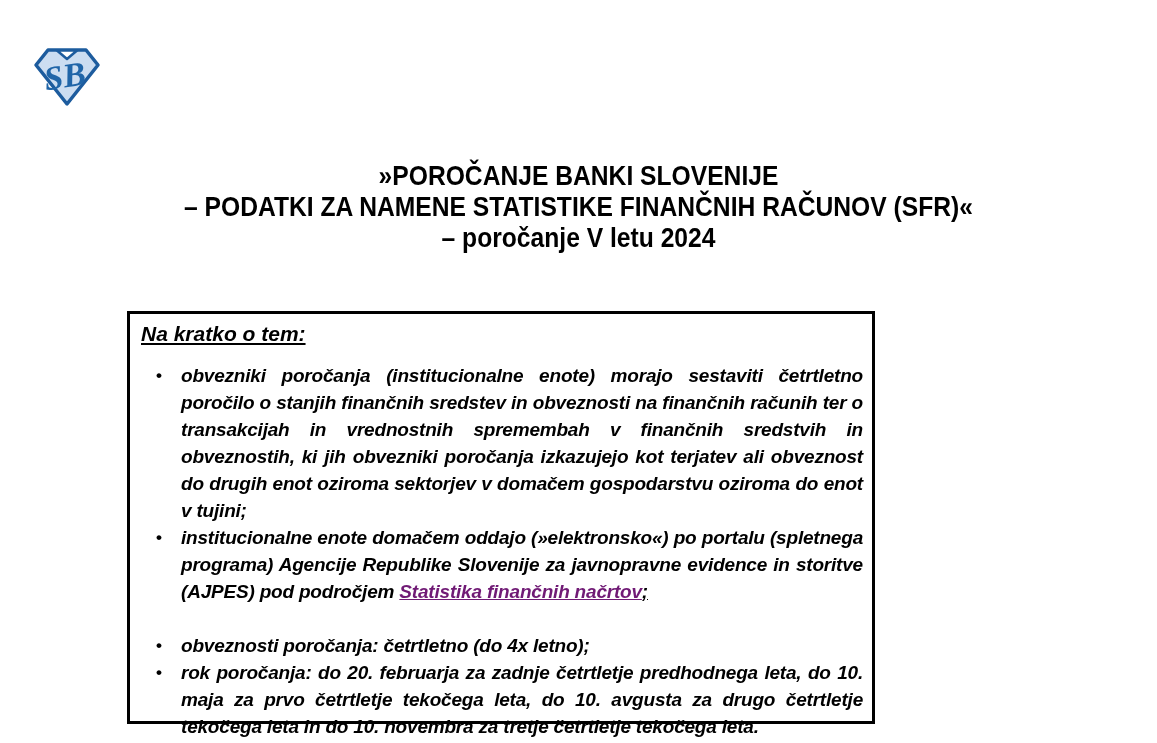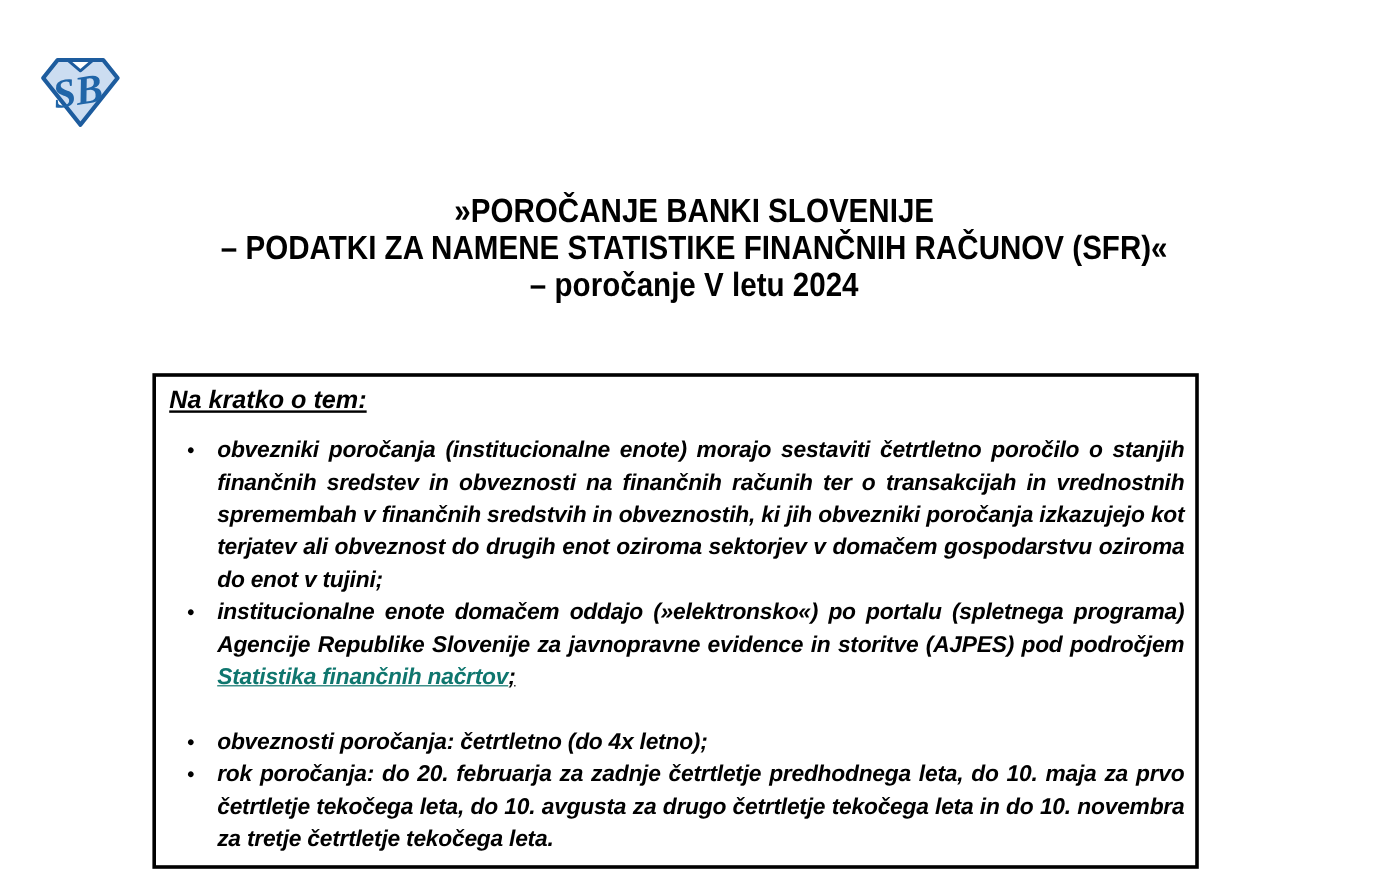--- a/index.html
+++ b/index.html
@@ -36,21 +36,21 @@
     transform: scaleX(0.88);
     transform-origin: 50% 50%;
     white-space: nowrap;
   }
 
   
   .info-box {
     position: absolute;
     left: 127px;
     top: 311px;
-    width: 872px;
+    width: 748px;
     height: 413px;
     box-sizing: border-box;
     border: 3px solid #000000;
     padding: 6px 9px 0 11px;
     font-style: italic;
     font-weight: bold;
   }
   .box-heading {
     font-size: 21px;
     line-height: 27px;
@@ -101,21 +101,21 @@
 
     <div class="bullet-list">
 
       <div class="bullet-item">
         <span class="bullet-dot">•</span>
         <div class="bullet-text">obvezniki poročanja (institucionalne enote) morajo sestaviti četrtletno poročilo o stanjih finančnih sredstev in obveznosti na finančnih računih ter o transakcijah in vrednostnih spremembah v finančnih sredstvih in obveznostih, ki jih obvezniki poročanja izkazujejo kot terjatev ali obveznost do drugih enot oziroma sektorjev v domačem gospodarstvu oziroma do enot v tujini;</div>
       </div>
 
       <div class="bullet-item">
         <span class="bullet-dot">•</span>
-        <div class="bullet-text"><span>institucionalne enote domačem oddajo (»elektronsko«) po portalu (spletnega programa) Agencije Republike Slovenije za javnopravne evidence in storitve (AJPES) pod področjem </span><a class="doc-link" style="color:#0f766e">Statistika finančnih načrtov</a><span class="link-tail">;</span></div>
+        <div class="bullet-text"><span>institucionalne enote domačem oddajo (»elektronsko«) po portalu (spletnega programa) Agencije Republike Slovenije za javnopravne evidence in storitve (AJPES) pod področjem </span><a class="doc-link" style="color:#701a75">Statistika finančnih načrtov</a><span class="link-tail">;</span></div>
       </div>
 
       <div class="bullet-item gap-before">
         <span class="bullet-dot">•</span>
         <div class="bullet-text">obveznosti poročanja: četrtletno (do 4x letno);</div>
       </div>
 
       <div class="bullet-item">
         <span class="bullet-dot">•</span>
         <div class="bullet-text">rok poročanja: do 20. februarja za zadnje četrtletje predhodnega leta, do 10. maja za prvo četrtletje tekočega leta, do 10. avgusta za drugo četrtletje tekočega leta in do 10. novembra za tretje četrtletje tekočega leta.</div>

